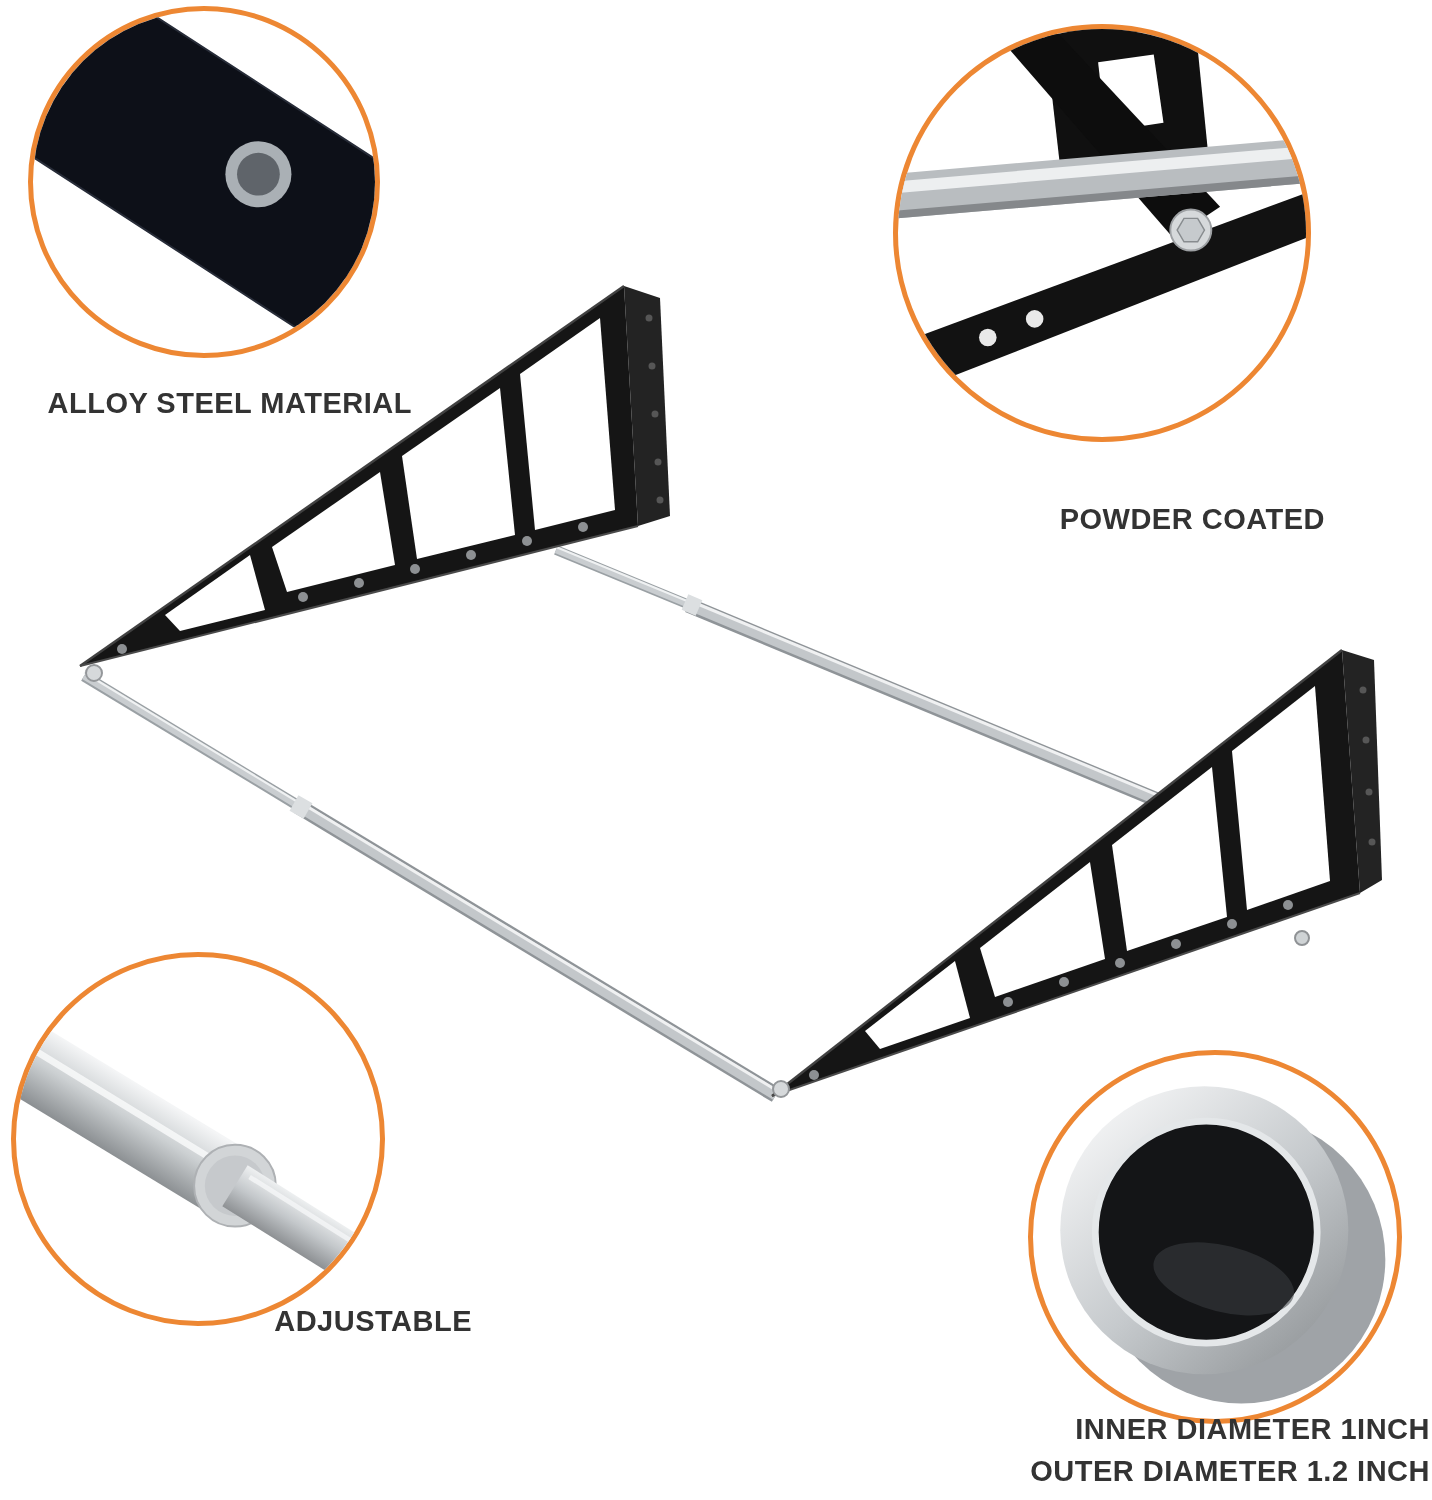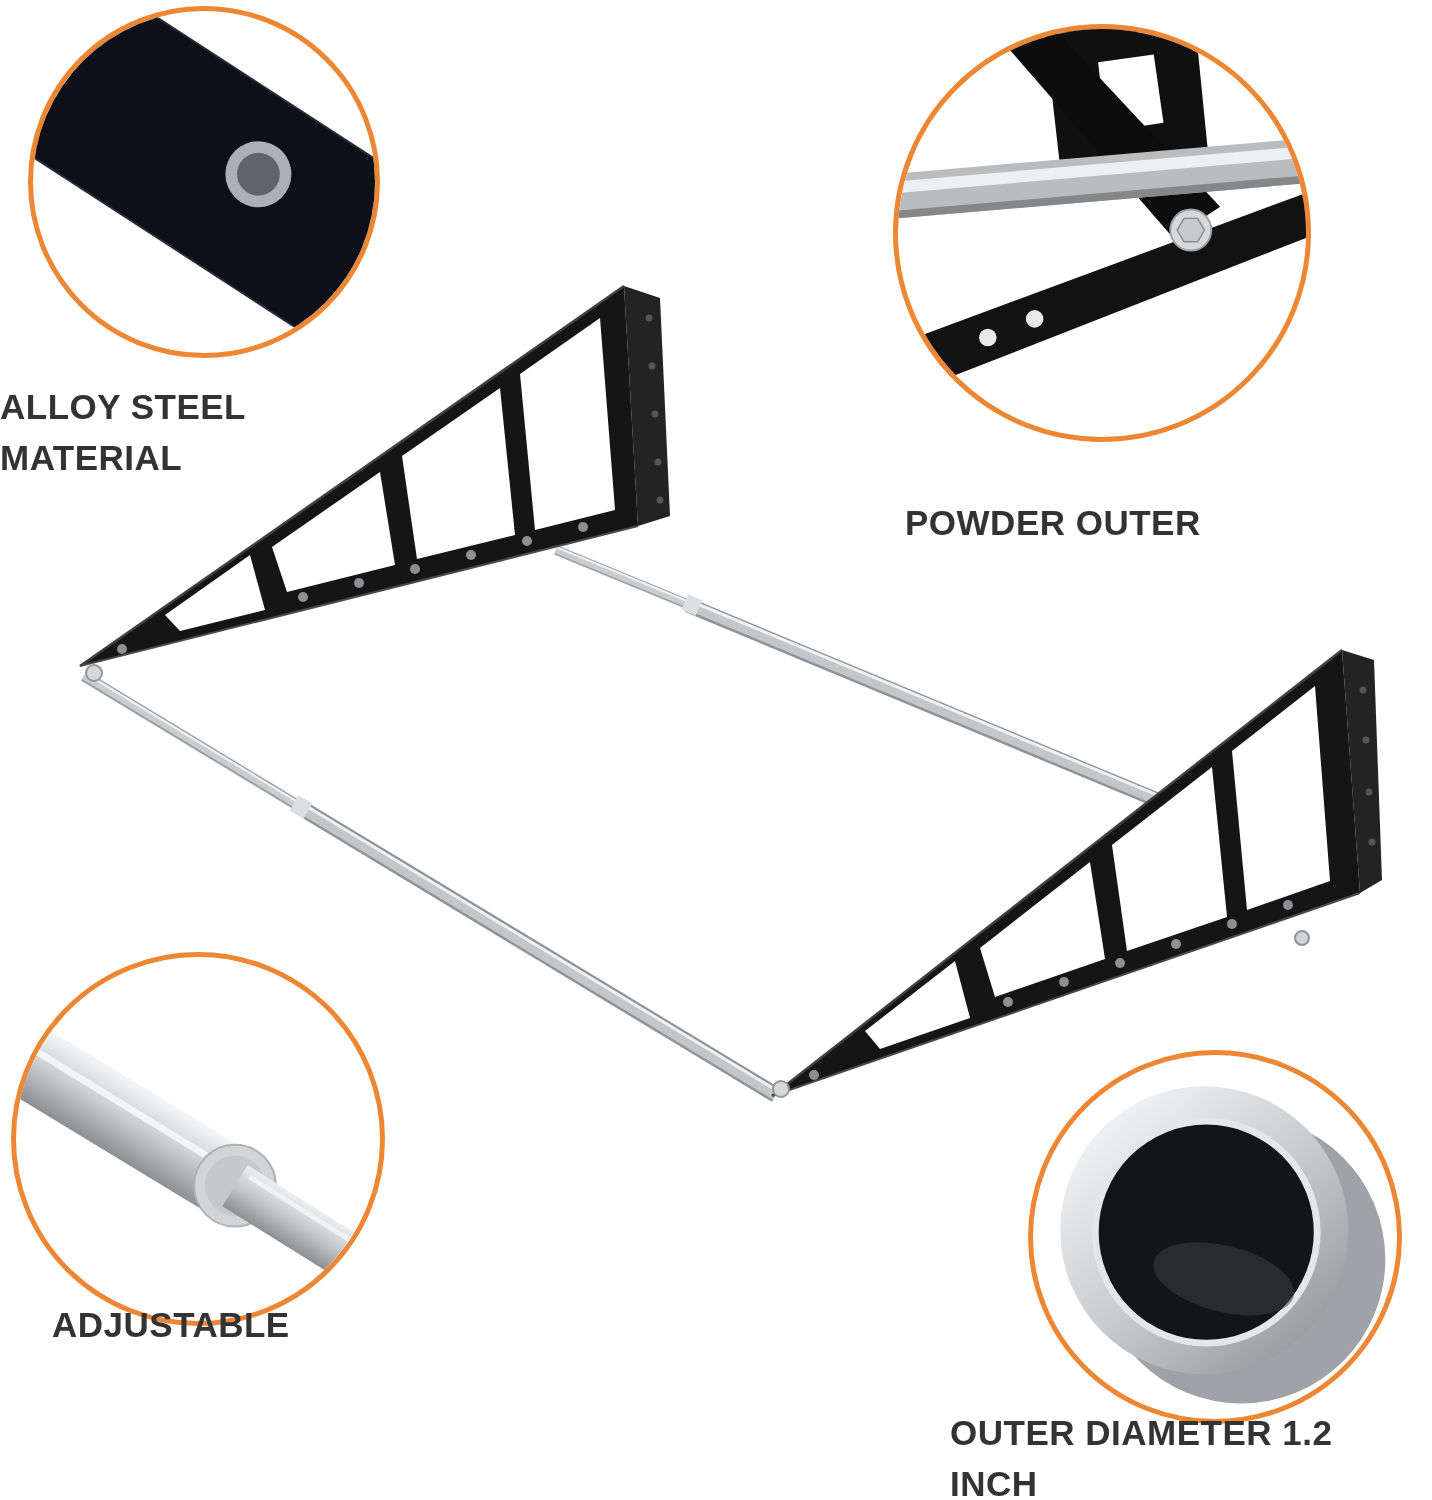--- a/index.html
+++ b/index.html
@@ -11,22 +11,22 @@
   .callout {
     position:absolute; box-sizing:border-box; border:5px solid #ED8733;
     border-radius:50%; overflow:hidden; background:#ffffff;
   }
   .callout svg { display:block; width:100%; height:100%; }
   .callout-1 { left:28px;  top:6px;    width:352px; height:352px; }
   .callout-2 { left:893px; top:24px;   width:418px; height:418px; }
   .callout-3 { left:11px;  top:952px;  width:374px; height:374px; }
   .callout-4 { left:1028px;top:1050px; width:374px; height:374px; }
   .label {
-    position:absolute; font-weight:700; font-size:35px; color:#333333;
-    text-align:left; line-height:1.45; letter-spacing:0.5px;
+    position:absolute; font-weight:700; font-size:29px; color:#333333;
+    text-align:right; line-height:1.45; letter-spacing:0.5px;
   }
   .label-alloy       { left:0px;   top:382px;  width:412px; }
   .label-powder      { left:905px; top:498px;  width:420px; }
   .label-telescoping { left:52px;  top:1300px; width:420px; }
   .label-diameter    { left:950px; top:1408px; width:480px; }
 </style>
 </head>
 <body>
 
 <div class="canvas">
@@ -166,23 +166,24 @@
       </defs>
       <circle cx="214" cy="210" r="148" fill="#9fa3a7"></circle>
       <circle cx="176" cy="180" r="148" fill="url(#rimGrad)"></circle>
       <circle cx="178" cy="182" r="114" fill="#141517" stroke="#e4e7e9" stroke-width="7"></circle>
       <ellipse cx="196" cy="230" rx="74" ry="34" fill="#3a3e41" opacity="0.55" transform="rotate(14 196 230)"></ellipse>
     </svg>
   </div>
 
   <div class="label label-alloy">ALLOY STEEL MATERIAL</div>
 
-  <div class="label label-powder">POWDER OUTER</div>
+  <div class="label label-powder">POWDER COATED</div>
 
   <div class="label label-telescoping">
     <div>ADJUSTABLE</div>
   </div>
 
   <div class="label label-diameter">
+    <div>INNER DIAMETER 1INCH</div>
     <div>OUTER DIAMETER 1.2 INCH</div>
   </div>
 
 </div>
 
 </body></html>

